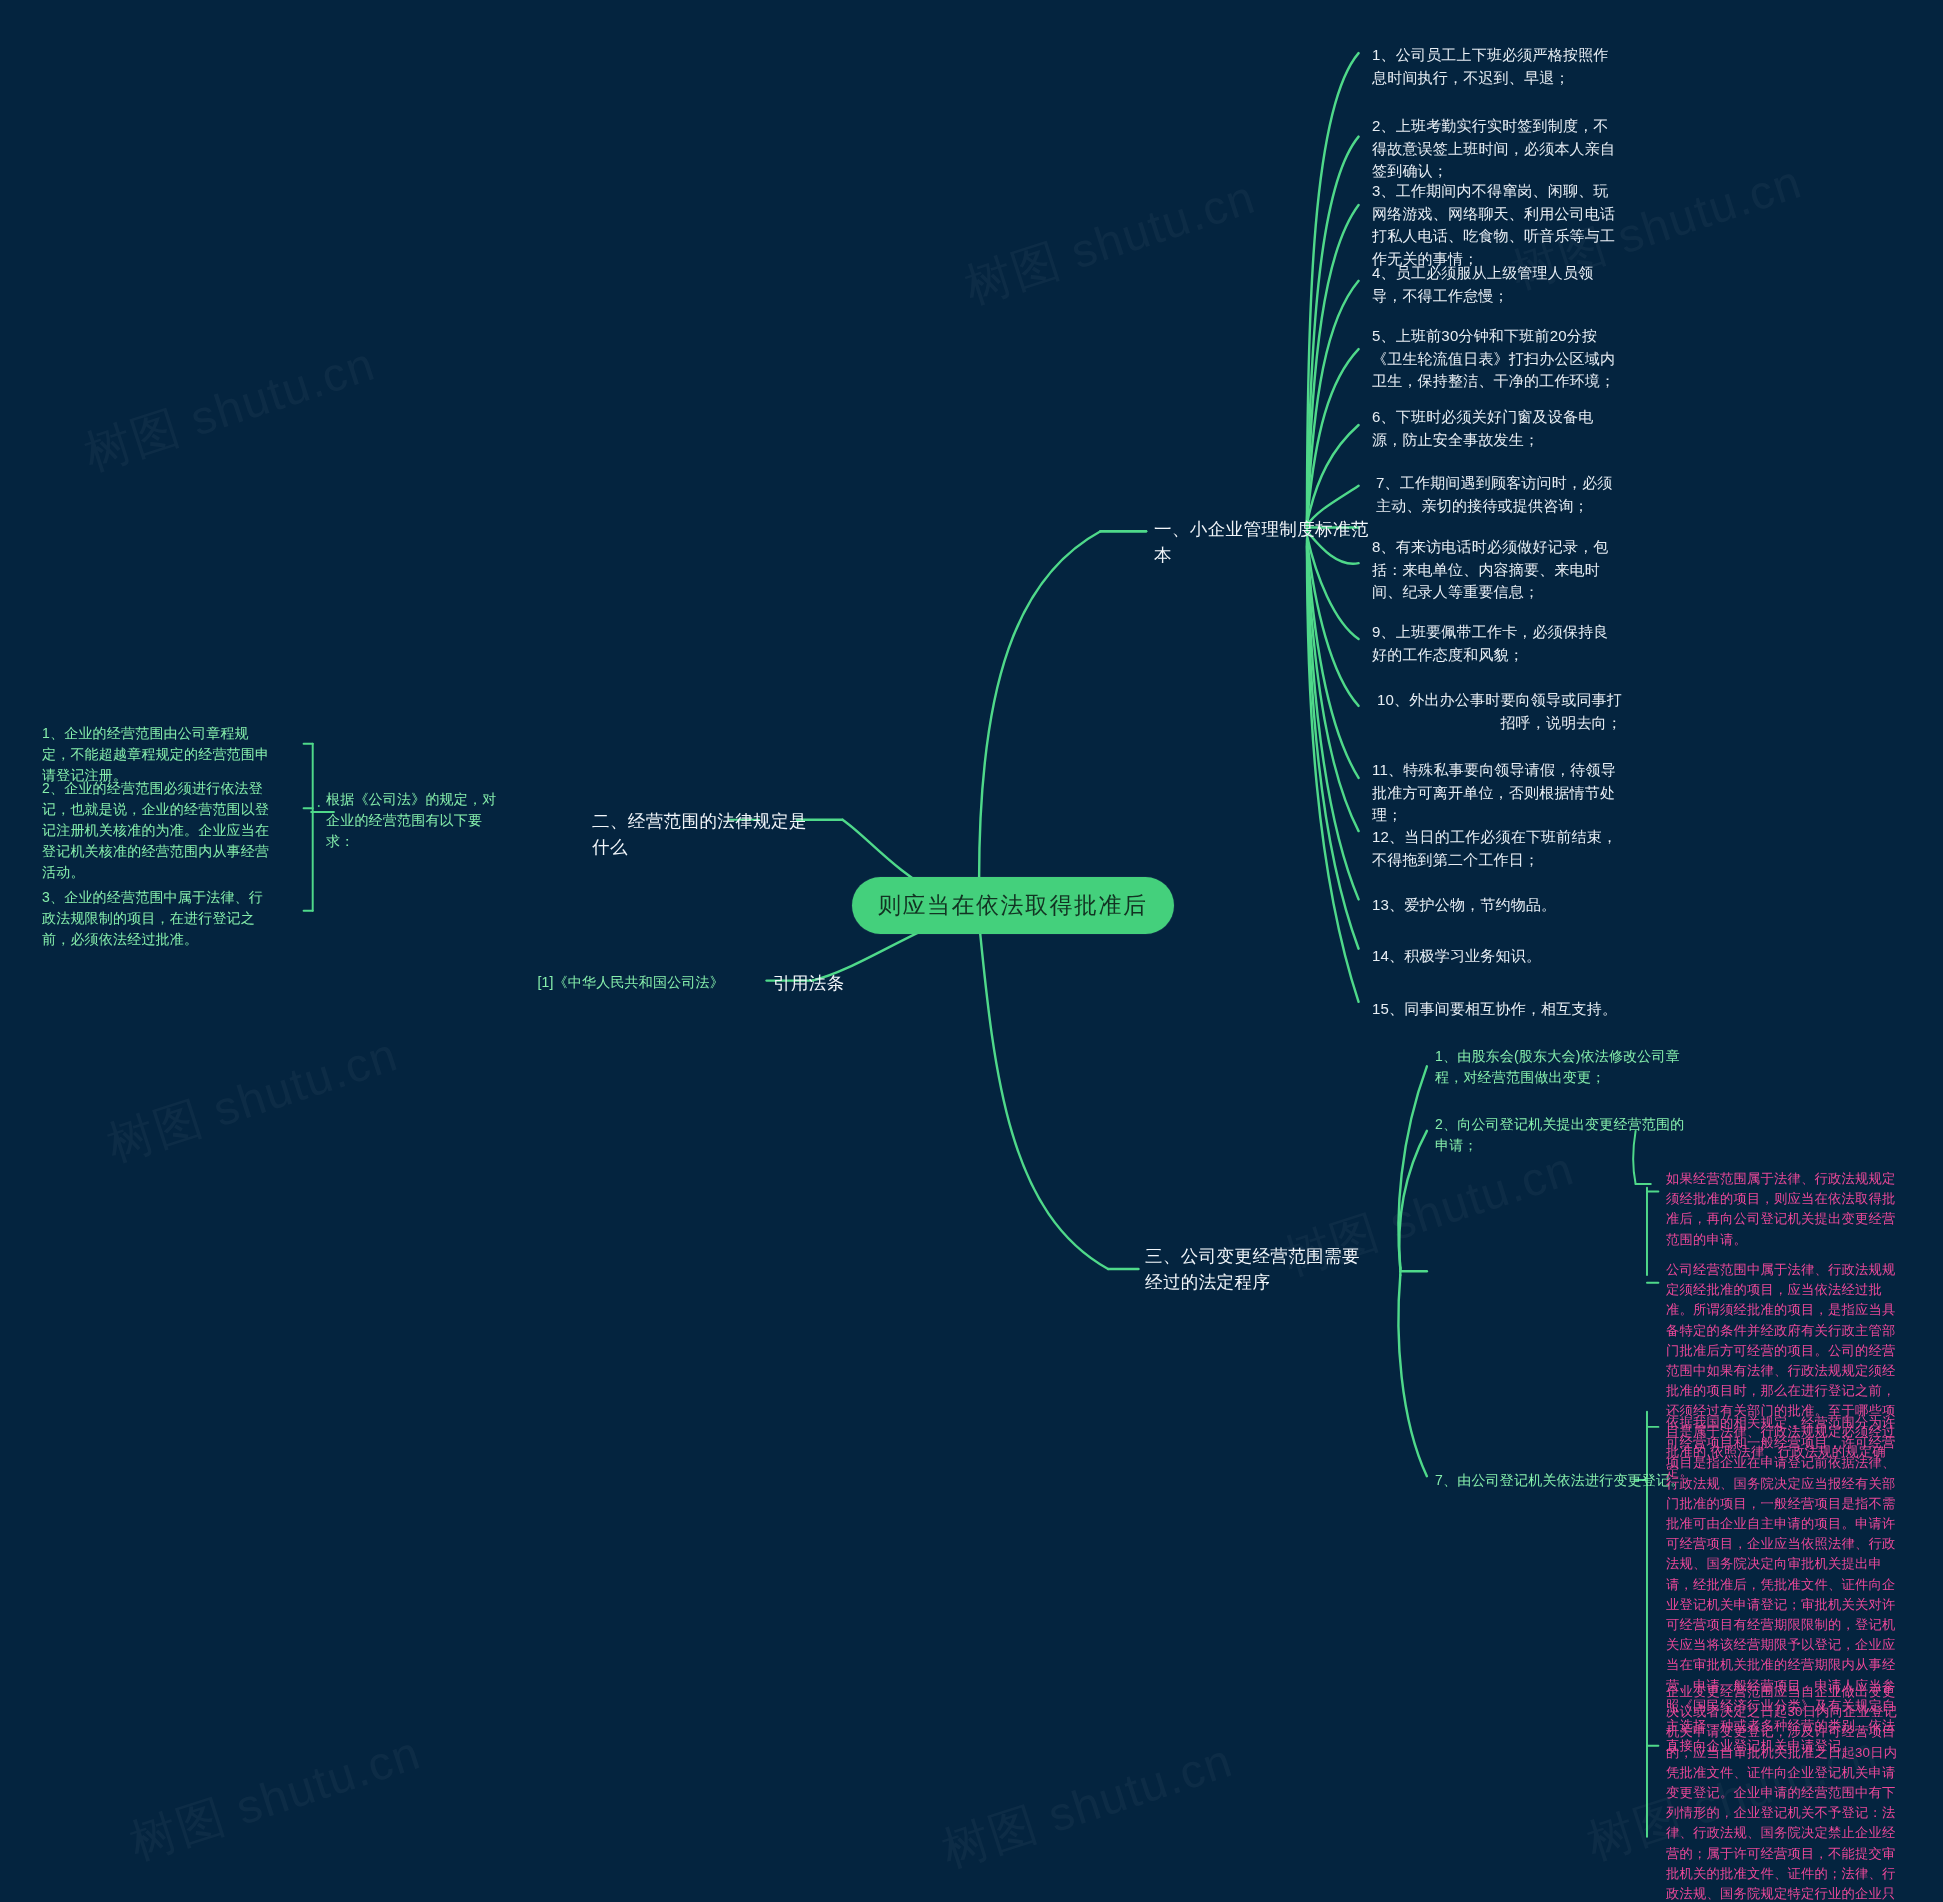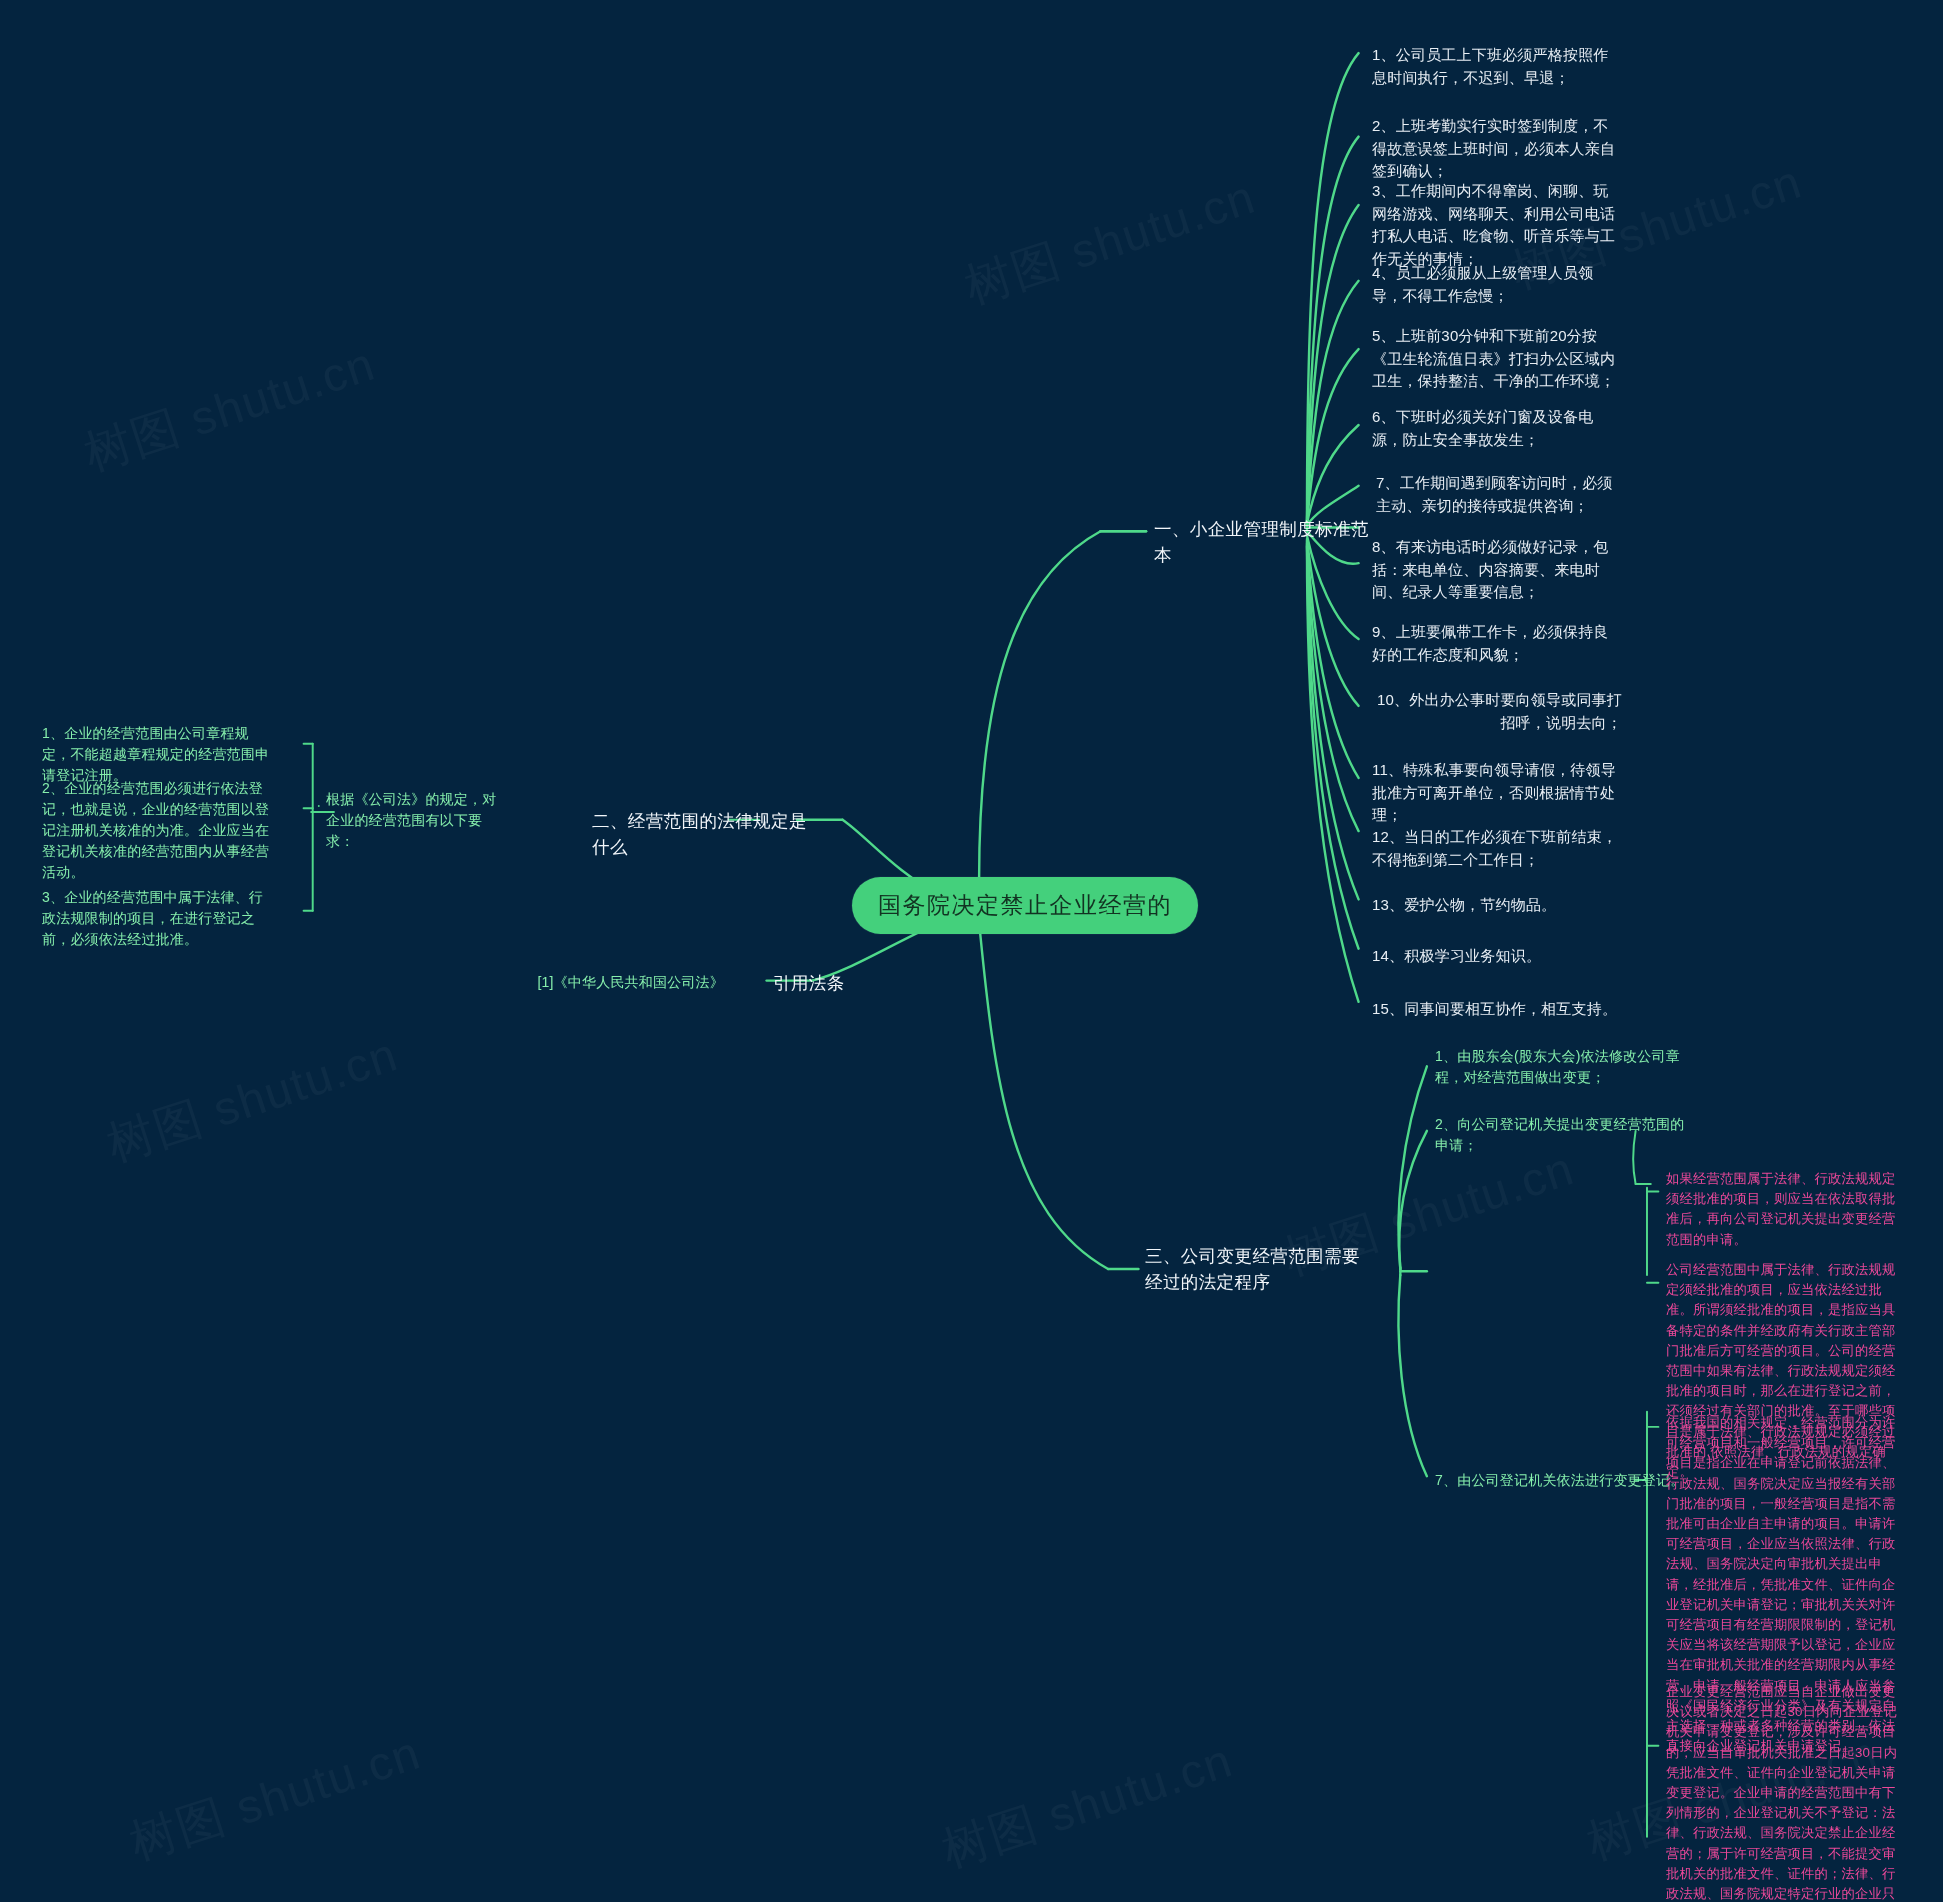--- a/index.html
+++ b/index.html
@@ -154,21 +154,21 @@
     <path class="edge-thin" d="M2170 1565 L 2170 1680"></path>
     <path class="edge-thin" d="M2170 1570 L 2185 1570"></path>
     <path class="edge-thin" d="M2170 1690 L 2185 1690"></path>
 
     <path class="edge-thin" d="M2170 1860 L 2170 2420"></path>
     <path class="edge-thin" d="M2155 1950 L 2170 1950"></path>
     <path class="edge-thin" d="M2170 1880 L 2185 1880"></path>
     <path class="edge-thin" d="M2170 2300 L 2185 2300"></path>
   </svg>
 
-  <div class="root-node" style="left:852px; top:877px;">国务院决定禁止企业经营的</div>
+  <div class="root-node" style="left:852px; top:877px;">则应当在依法取得批准后</div>
 
   <div class="node branch-node" style="left:1154px; top:516px; width:228px;">一、小企业管理制度标准范本</div>
 
   <div class="node leaf" style="left:1372px; top:44px; width:250px;">1、公司员工上下班必须严格按照作息时间执行，不迟到、早退；</div>
   <div class="node leaf" style="left:1372px; top:115px; width:250px;">2、上班考勤实行实时签到制度，不得故意误签上班时间，必须本人亲自签到确认；</div>
   <div class="node leaf" style="left:1372px; top:180px; width:250px;">3、工作期间内不得窜岗、闲聊、玩网络游戏、网络聊天、利用公司电话打私人电话、吃食物、听音乐等与工作无关的事情；</div>
   <div class="node leaf" style="left:1372px; top:262px; width:250px;">4、员工必须服从上级管理人员领导，不得工作怠慢；</div>
   <div class="node leaf" style="left:1372px; top:325px; width:250px;">5、上班前30分钟和下班前20分按《卫生轮流值日表》打扫办公区域内卫生，保持整洁、干净的工作环境；</div>
   <div class="node leaf" style="left:1372px; top:406px; width:250px;">6、下班时必须关好门窗及设备电源，防止安全事故发生；</div>
   <div class="node leaf" style="left:1376px; top:472px; width:250px;">7、工作期间遇到顾客访问时，必须主动、亲切的接待或提供咨询；</div>

